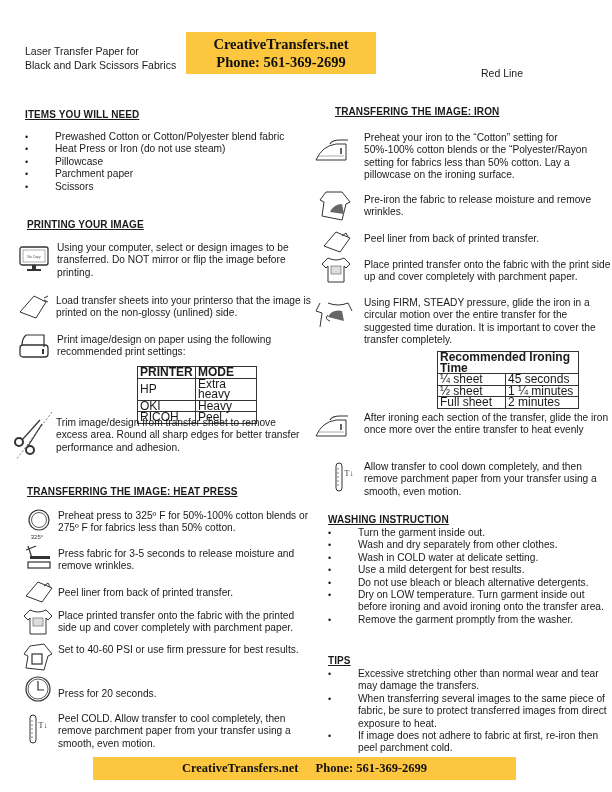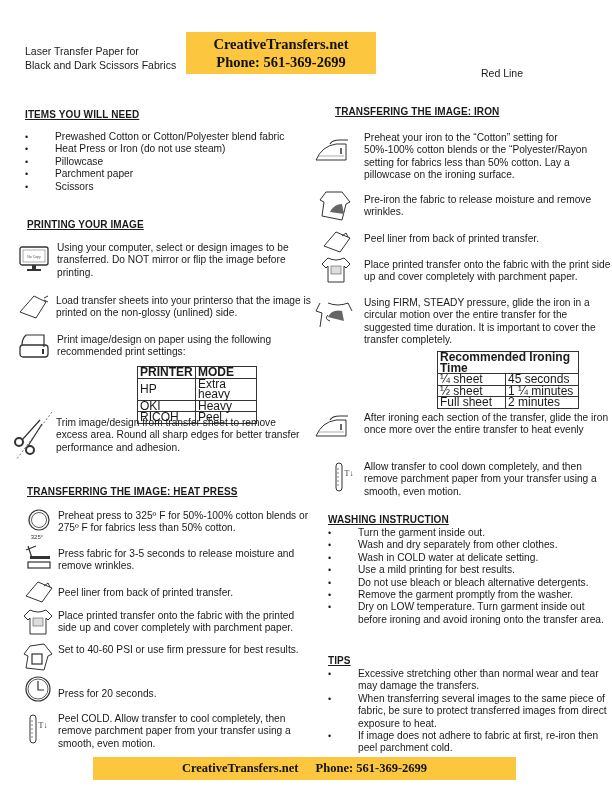--- a/index.html
+++ b/index.html
@@ -295,24 +295,24 @@
       </svg>
   </div>
   <div class="txt" style="left:30px; top:0; width:248px;">Allow transfer to cool down completely, and then remove parchment paper from your transfer using a smooth, even motion.</div>
 </div>
 
 <div class="abs heading" style="left:328px; top:514px;">WASHING INSTRUCTION</div>
 <ul class="abs bullets" style="left:328px; top:527px; width:282px;">
   <li>Turn the garment inside out.</li>
   <li>Wash and dry separately from other clothes.</li>
   <li>Wash in COLD water at delicate setting.</li>
-  <li>Use a mild printing for best results.</li>
+  <li>Use a mild detergent for best results.</li>
   <li>Do not use bleach or bleach alternative detergents.</li>
+  <li>Dry on LOW temperature. Turn garment inside out before ironing and avoid ironing onto the transfer area.</li>
   <li>Remove the garment promptly from the washer.</li>
-  <li>Dry on LOW temperature. Turn garment inside out before ironing and avoid ironing onto the transfer area.</li>
 </ul>
 
 <div class="abs heading" style="left:328px; top:655px;">TIPS</div>
 <ul class="abs bullets" style="left:328px; top:668px; width:282px;">
   <li>Excessive stretching other than normal wear and tear may damage the transfers.</li>
   <li>When transferring several images to the same piece of fabric, be sure to protect transferred images from direct exposure to heat.</li>
   <li>If image does not adhere to fabric at first, re-iron then peel parchment cold.</li>
 </ul>
 
 <div class="abs banner-bottom">

